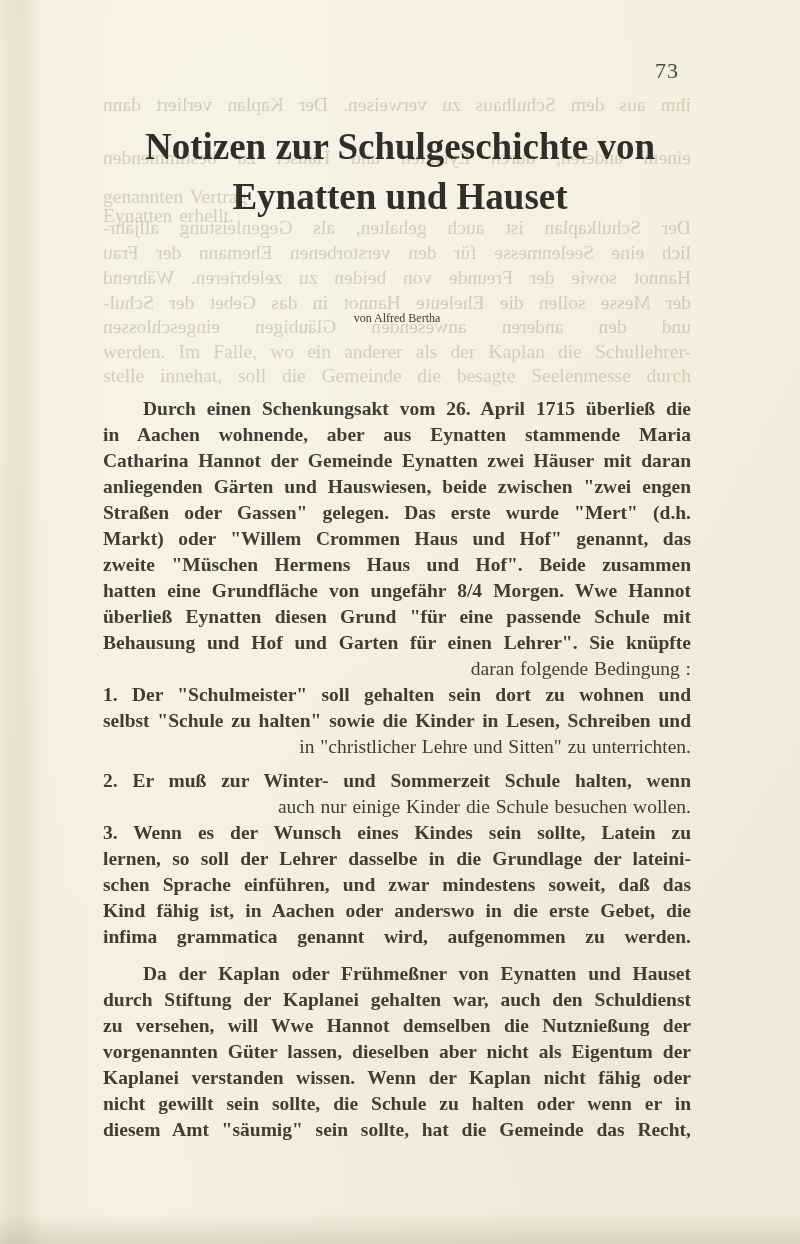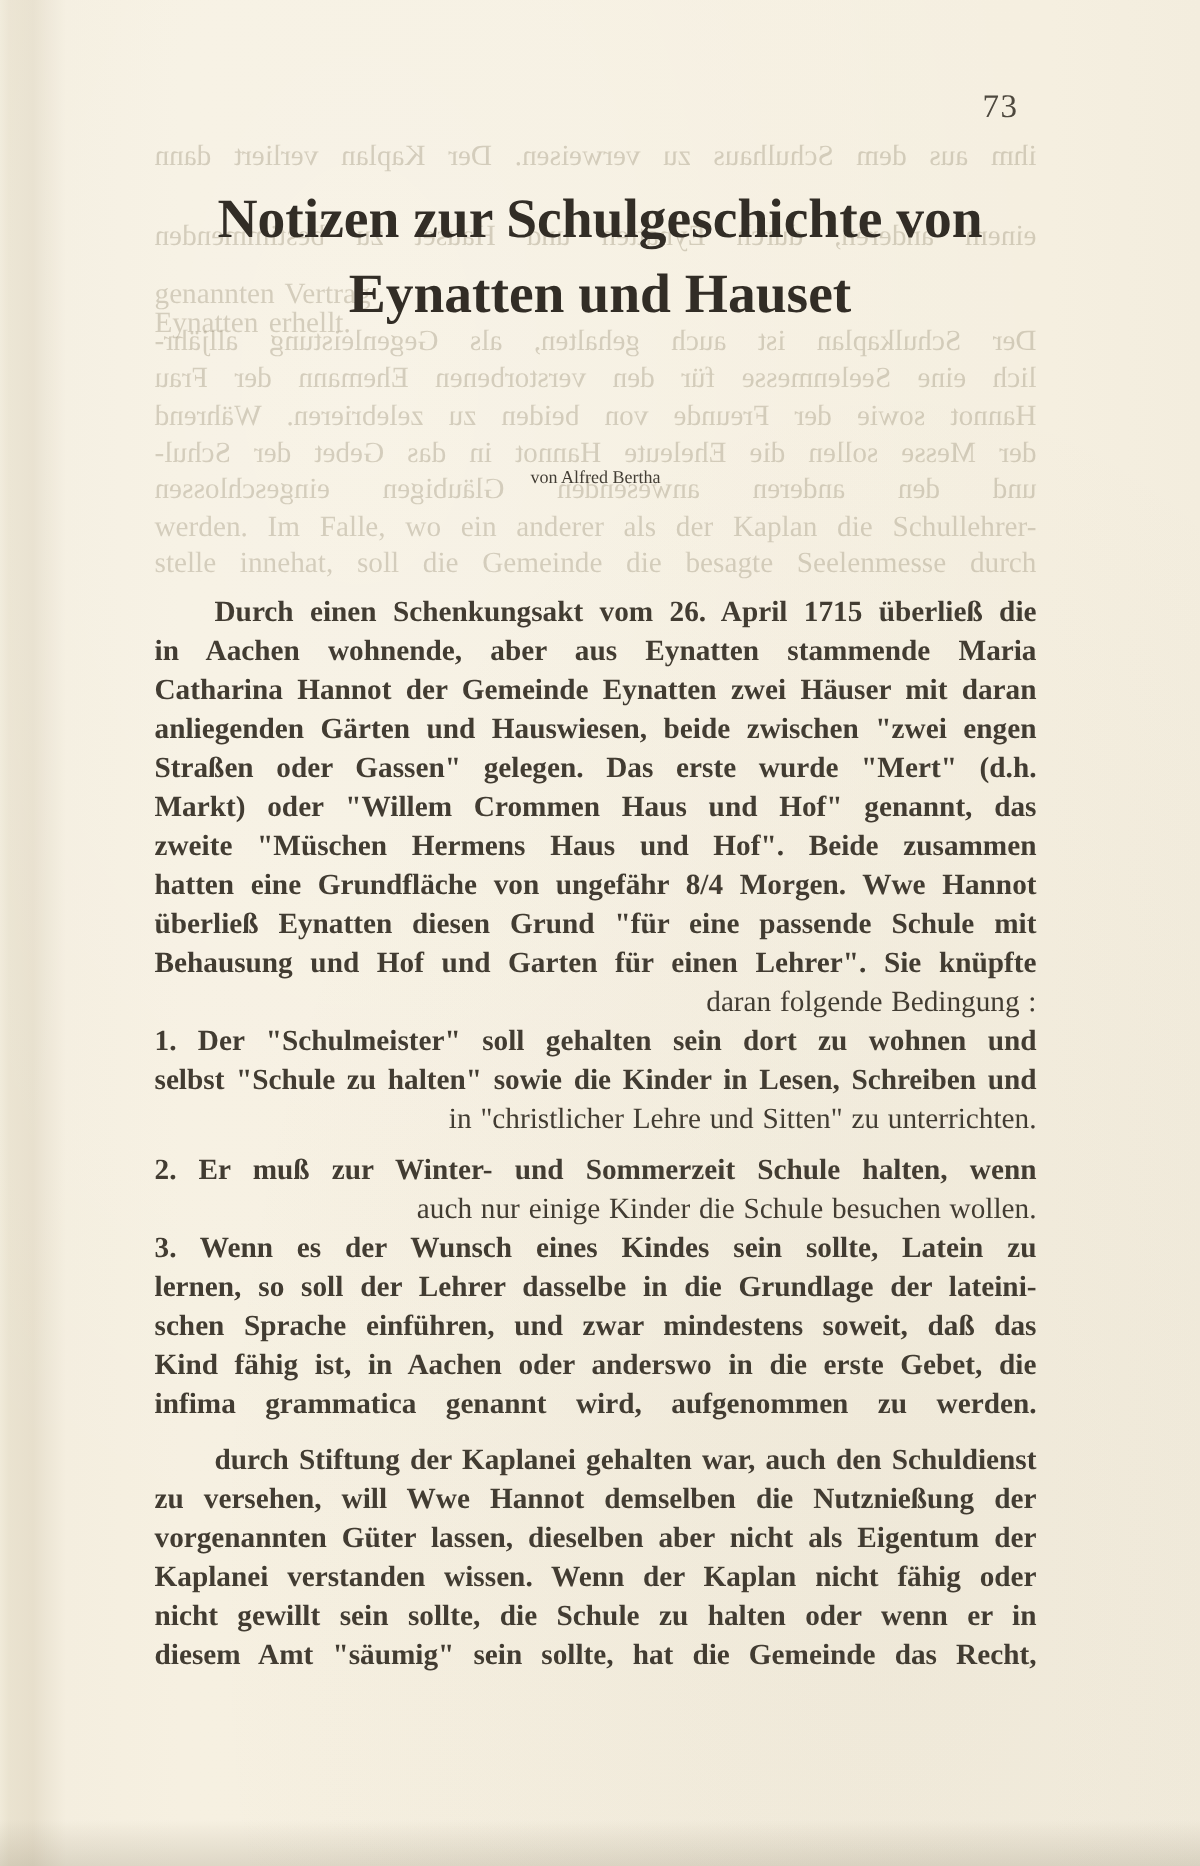--- a/index.html
+++ b/index.html
@@ -120,20 +120,21 @@
     <div class="para gap-large">
         <div class="line just">2. Er muß zur Winter- und Sommerzeit Schule halten, wenn</div>
         <div class="line">auch nur einige Kinder die Schule besuchen wollen.</div>
         <div class="line just">3. Wenn es der Wunsch eines Kindes sein sollte, Latein zu</div>
         <div class="line just">lernen, so soll der Lehrer dasselbe in die Grundlage der lateini-</div>
         <div class="line just">schen Sprache einführen, und zwar mindestens soweit, daß das</div>
         <div class="line just">Kind fähig ist, in Aachen oder anderswo in die erste Gebet, die</div>
         <div class="line just">infima grammatica genannt wird, aufgenommen zu werden.</div>
       </div>
     <div class="para gap-small indent">
+        <div class="line just">Da der Kaplan oder Frühmeßner von Eynatten und Hauset</div>
         <div class="line just">durch Stiftung der Kaplanei gehalten war, auch den Schuldienst</div>
         <div class="line just">zu versehen, will Wwe Hannot demselben die Nutznießung der</div>
         <div class="line just">vorgenannten Güter lassen, dieselben aber nicht als Eigentum der</div>
         <div class="line just">Kaplanei verstanden wissen. Wenn der Kaplan nicht fähig oder</div>
         <div class="line just">nicht gewillt sein sollte, die Schule zu halten oder wenn er in</div>
         <div class="line just">diesem Amt "säumig" sein sollte, hat die Gemeinde das Recht,</div>
       </div>
   </div>
 
 </div>

